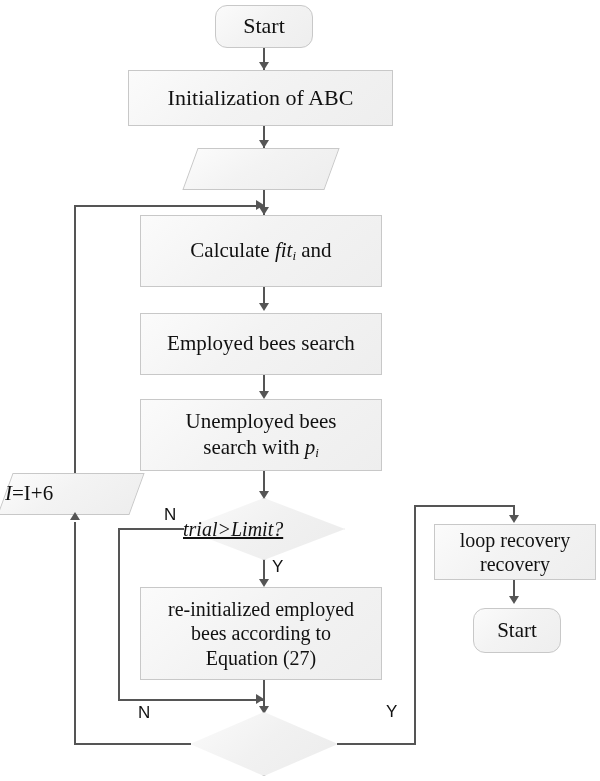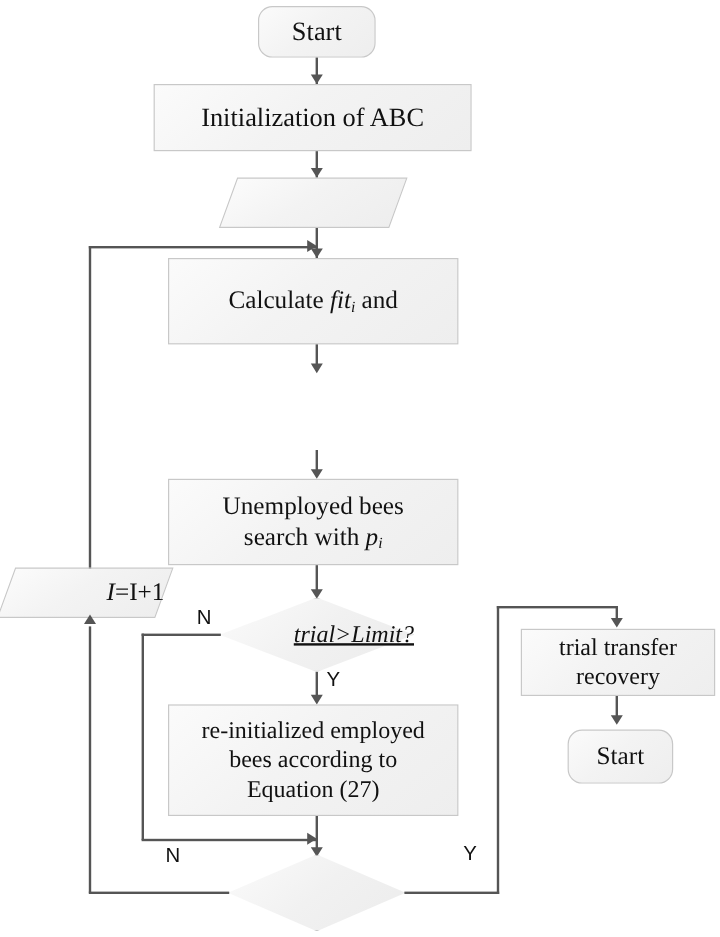--- a/index.html
+++ b/index.html
@@ -9,21 +9,21 @@
     background:#ffffff;
     font-family:"Liberation Serif","DejaVu Serif",serif;
     overflow:hidden;
   }
   .node{
     position:absolute;
     box-sizing:border-box;
     display:flex;
     align-items:center;
     justify-content:center;
-    text-align:right;
+    text-align:left;
     color:#111111;
     line-height:1.22;
     background:linear-gradient(140deg,#fbfbfb 0%,#f3f3f3 45%,#eeeeee 100%);
     border:1px solid #c8c8c8;
   }
   .proc{}
   .term{border-radius:12px;}
   .para{
     background:transparent;
     border:0;
@@ -107,35 +107,38 @@
   <div class="ln h" style="left:74px;top:205px;width:190px;"></div>
   <div class="arw right" style="left:256px;top:200px;"></div>
 
   <div class="node proc" style="left:140px;top:215px;width:242px;height:72px;font-size:21px;flex-direction:column;">
     <span><span>Calculate </span><i class="it">fit</i><sub>i</sub><span> and</span></span>
   </div>
 
   <div class="ln v" style="left:263px;top:287px;height:22px;"></div>
   <div class="arw down" style="left:259px;top:303px;"></div>
 
+  <div class="node proc" style="left:140px;top:313px;width:242px;height:62px;font-size:21px;">
+    <span>Employed bees search</span>
+  </div>
 
   <div class="ln v" style="left:263px;top:375px;height:22px;"></div>
   <div class="arw down" style="left:259px;top:391px;"></div>
 
   <div class="node proc" style="left:140px;top:399px;width:242px;height:72px;font-size:21px;flex-direction:column;">
     <span>Unemployed bees</span>
     <span><span>search with </span><i class="it">p</i><sub>i</sub></span>
   </div>
 
   <div class="ln v" style="left:263px;top:471px;height:24px;"></div>
   <div class="arw down" style="left:259px;top:491px;"></div>
 
   <div class="node para" style="left:5px;top:473px;width:132px;height:42px;font-size:21px;">
     <span class="para-shape"></span>
-    <span class="para-label"><i class="it">I</i><span>=I+1</span></span>
+    <span class="para-label"><i class="it">I</i><span>=I+6</span></span>
   </div>
 
   <div class="node dia" style="left:183px;top:498px;width:162px;height:62px;font-size:20px;">
     <span class="dia-shape"></span>
     <span class="dia-label it">trial&gt;Limit?</span>
   </div>
 
   <div class="ln h" style="left:118px;top:528px;width:66px;"></div>
   <div class="ln v" style="left:118px;top:528px;height:172px;"></div>
   <div class="ln h" style="left:118px;top:699px;width:147px;"></div>
@@ -165,21 +168,21 @@
   <div class="edge-label" style="left:138px;top:703px;">N</div>
 
   <div class="ln h" style="left:337px;top:743px;width:79px;"></div>
   <div class="ln v" style="left:414px;top:505px;height:240px;"></div>
   <div class="ln h" style="left:414px;top:505px;width:101px;"></div>
   <div class="ln v" style="left:513px;top:505px;height:13px;"></div>
   <div class="arw down" style="left:509px;top:515px;"></div>
   <div class="edge-label" style="left:386px;top:702px;">Y</div>
 
   <div class="node proc" style="left:434px;top:524px;width:162px;height:56px;font-size:20px;flex-direction:column;">
-    <span>trial transfer</span>
+    <span>loop recovery</span>
     <span>recovery</span>
   </div>
 
   <div class="ln v" style="left:513px;top:580px;height:18px;"></div>
   <div class="arw down" style="left:509px;top:596px;"></div>
 
   <div class="node term" style="left:473px;top:608px;width:88px;height:45px;font-size:21px;">
     <span>Start</span>
   </div>
 

